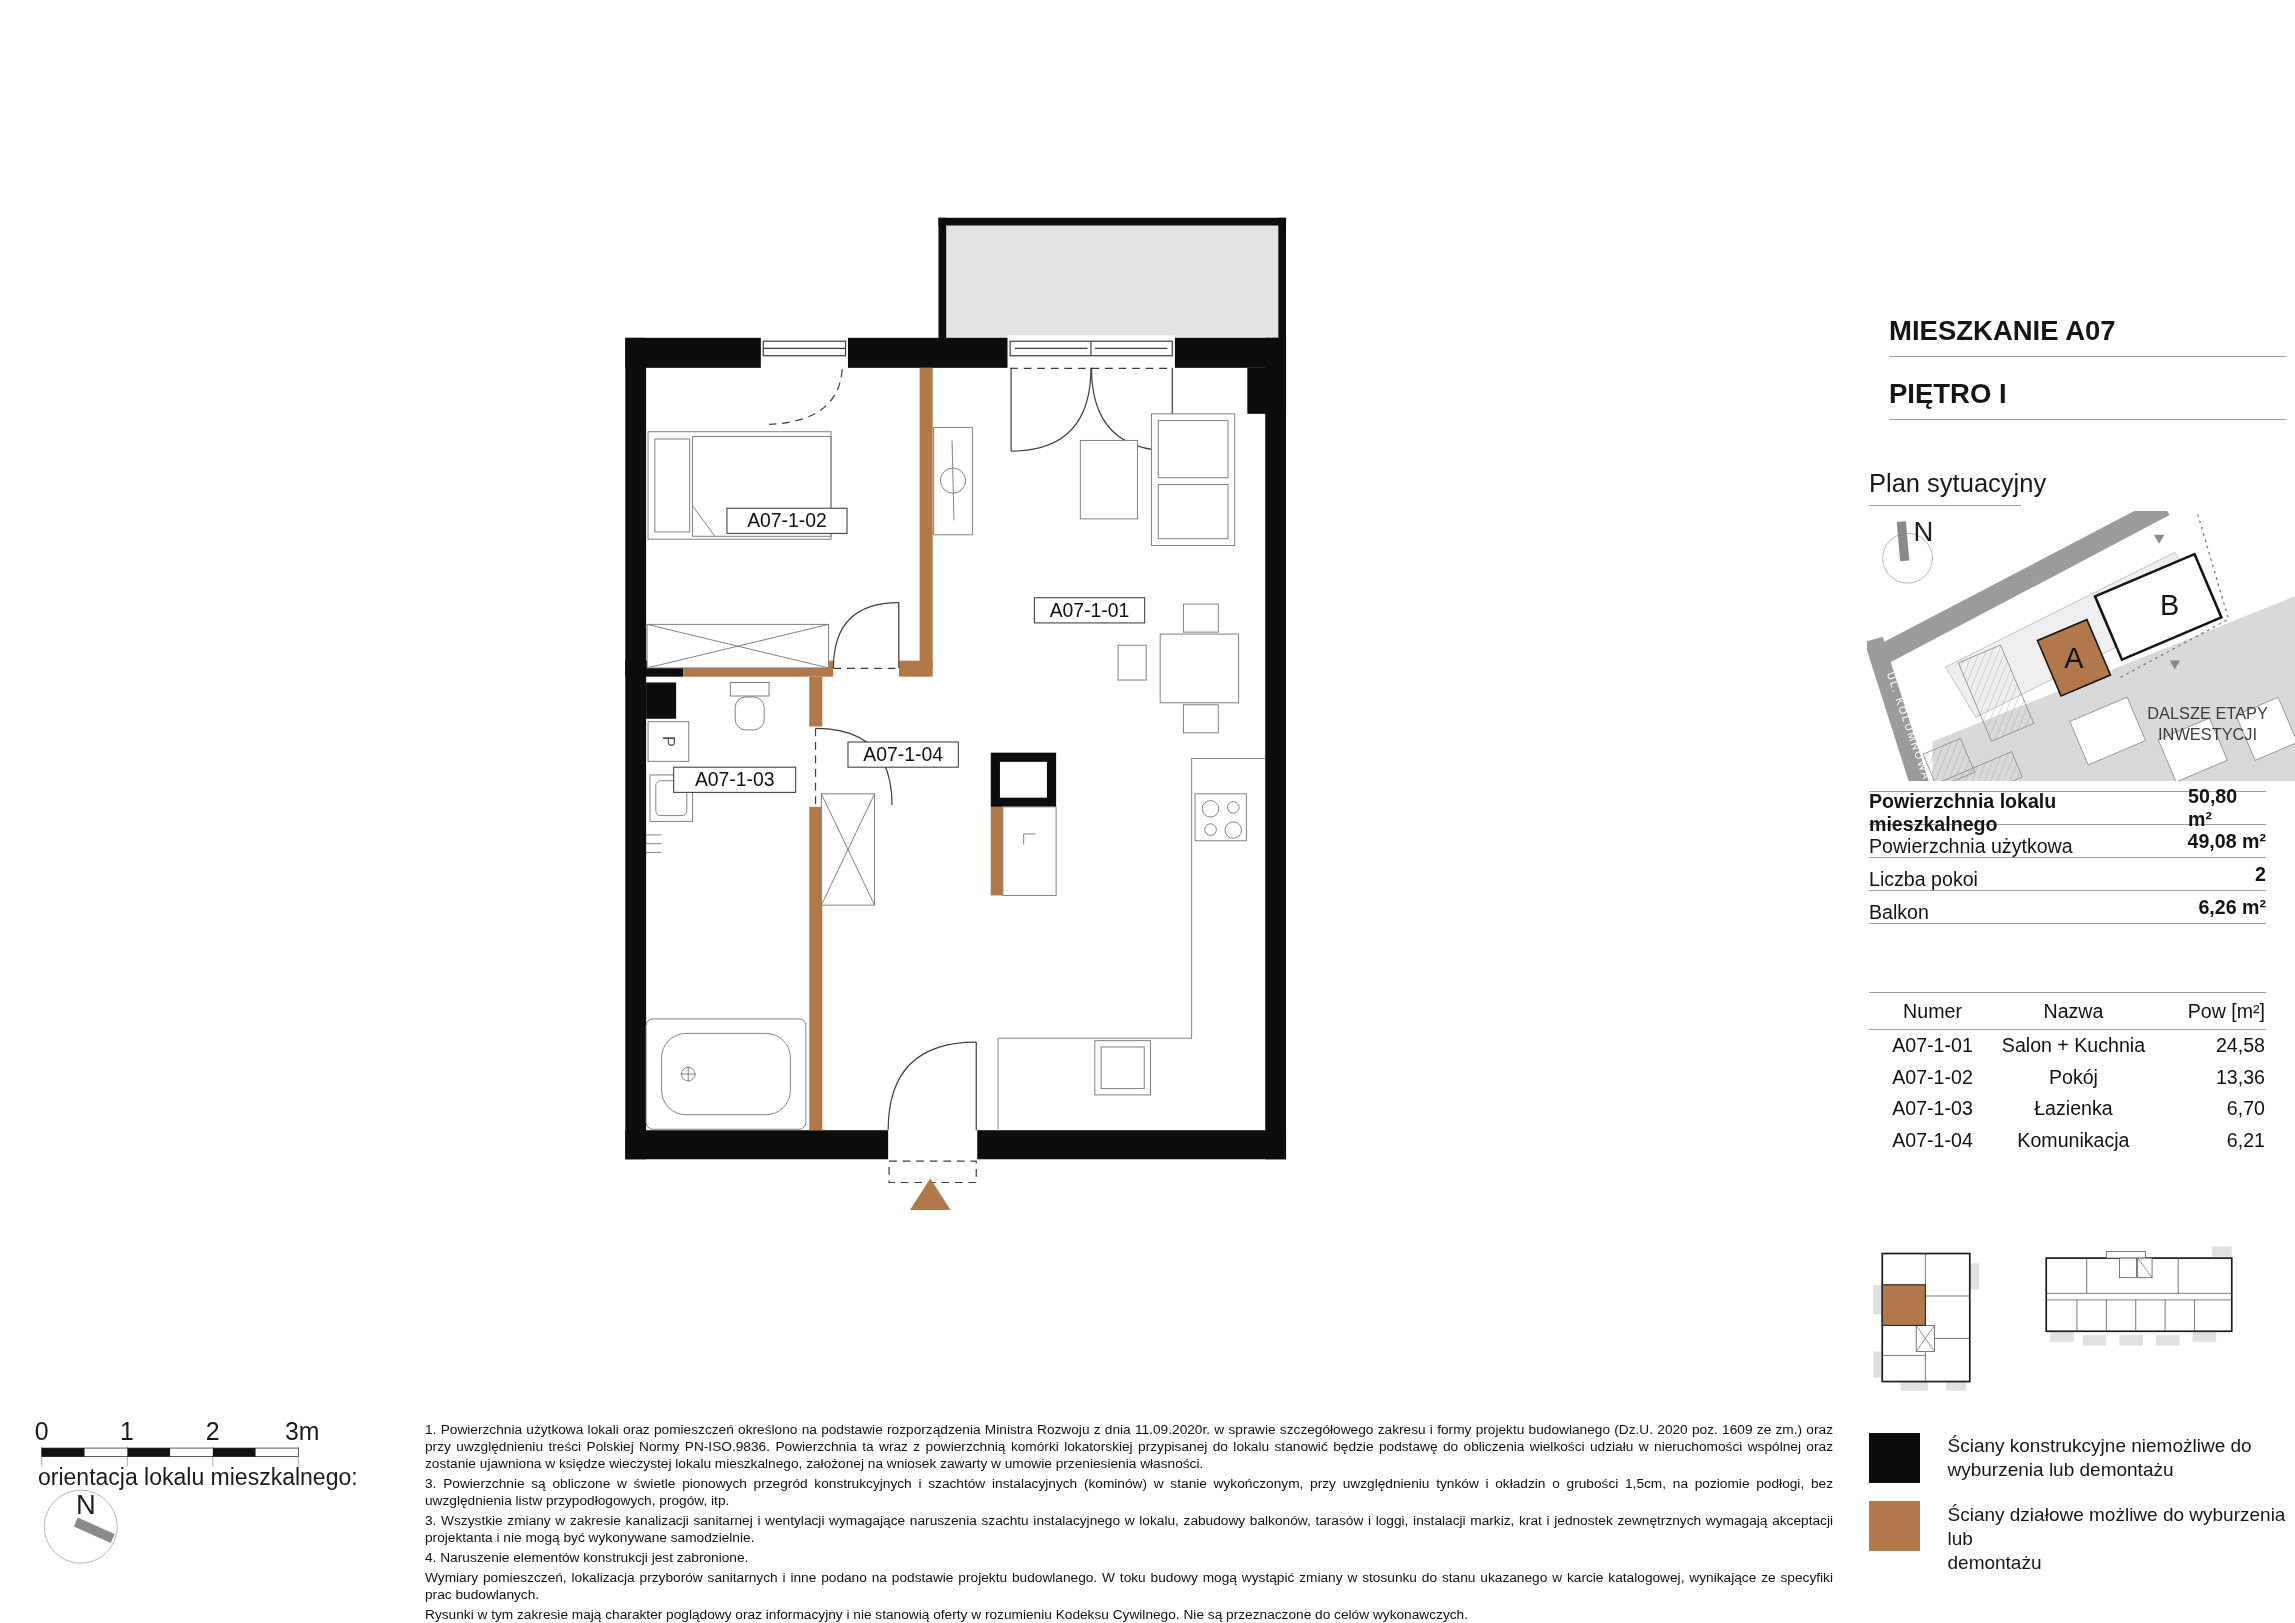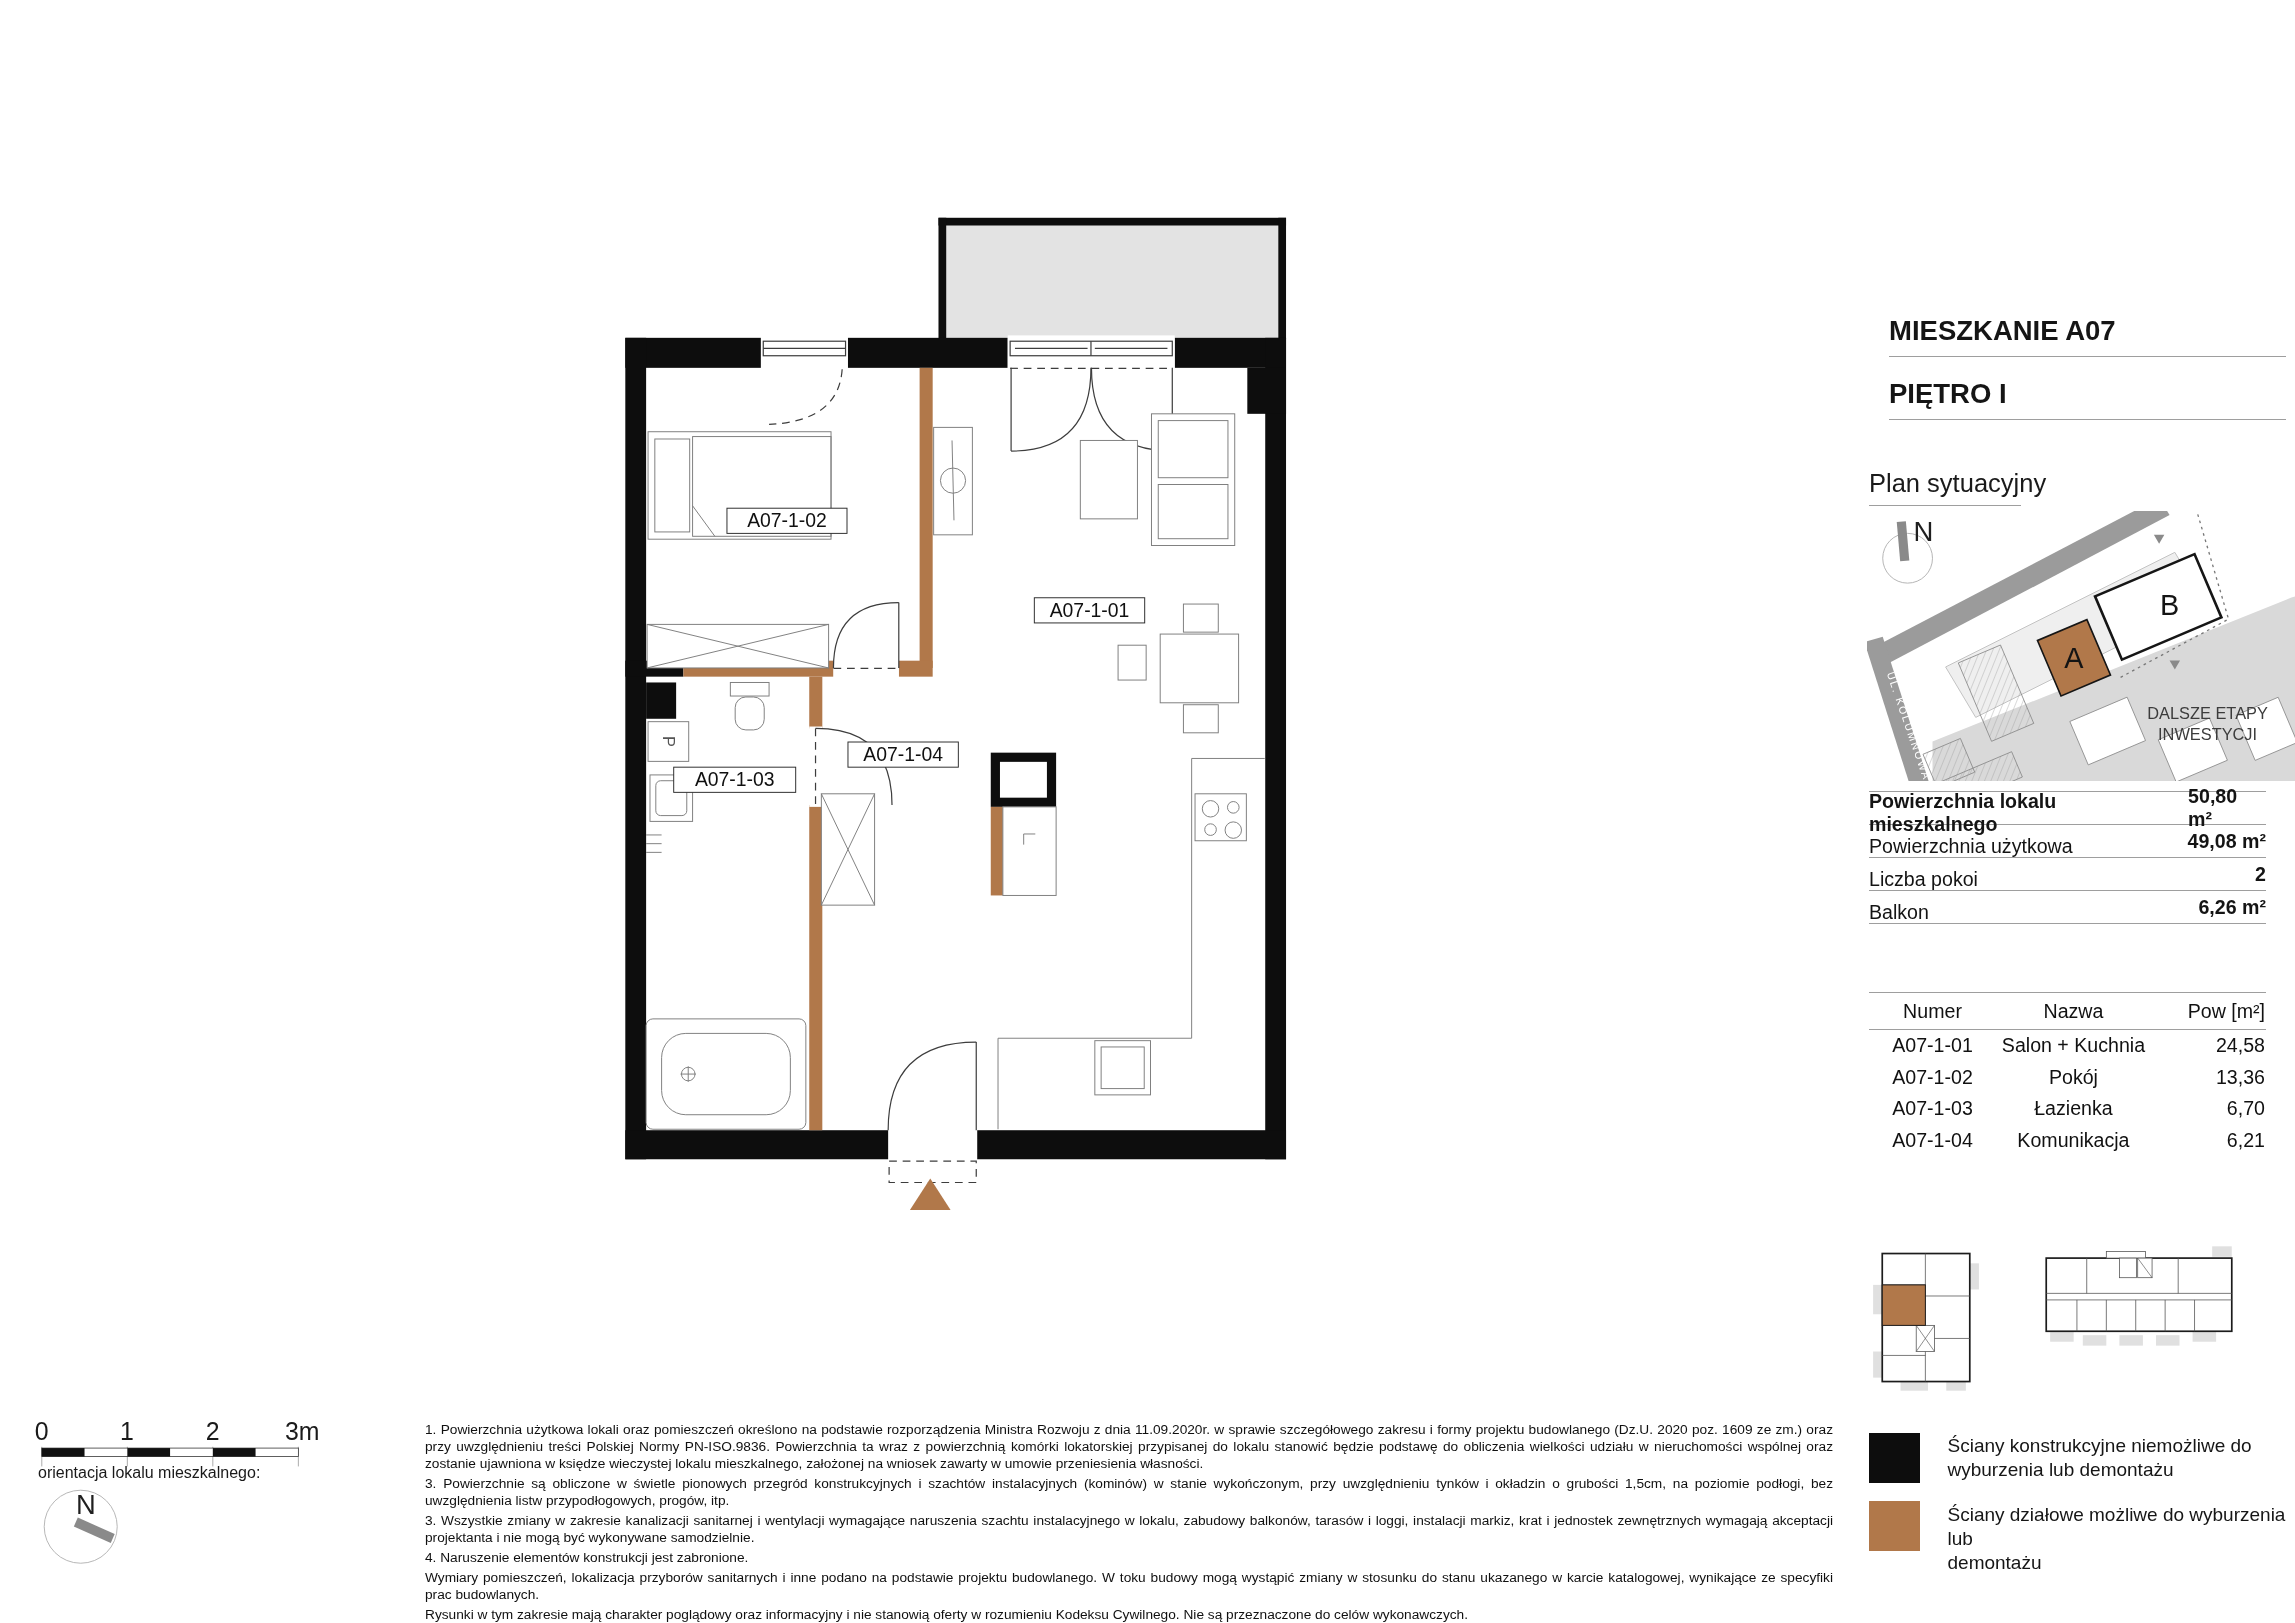--- a/index.html
+++ b/index.html
@@ -39,21 +39,21 @@
 
   
   .legend{position:absolute;left:1869px;top:1433px;width:419px;}
   .legend-item{display:flex;gap:27.5px;margin-bottom:18.3px;align-items:flex-start;}
   .swatch{width:51px;height:50px;flex:0 0 auto;}
   .swatch.k{background:var(--wall);}
   .swatch.d{background:var(--accent);}
   .legend-text{font-size:19px;line-height:24px;color:#161616;padding-top:1.3px;}
 
   
-  .orient-caption{position:absolute;left:38px;top:1464px;font-size:16px;color:#1a1a1a;}
+  .orient-caption{position:absolute;left:38px;top:1464px;font-size:23px;color:#1a1a1a;}
   .abs{position:absolute;}
 
   
   .disclaimer{position:absolute;left:422px;top:1418px;width:1414px;font-size:13.7px;
               line-height:17px;color:#101010;text-align:justify;}
   .disclaimer p{margin:3px;}
 
   
   .wall{fill:var(--wall);}
   .brown{fill:var(--accent);}

